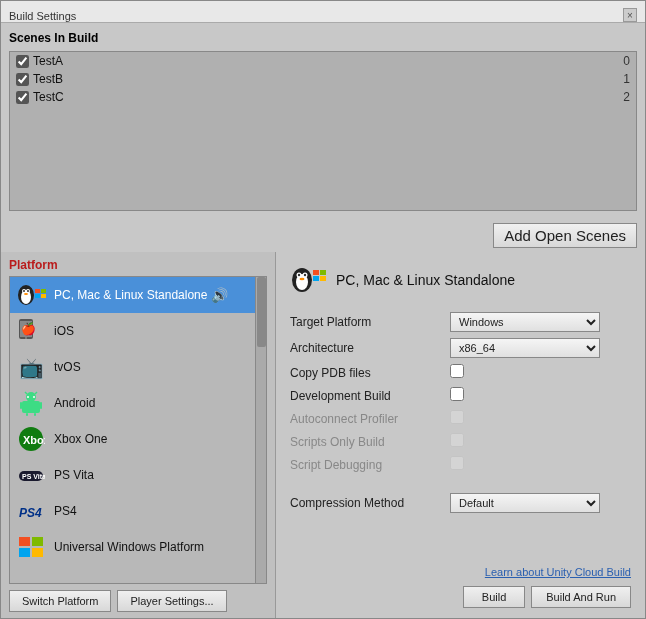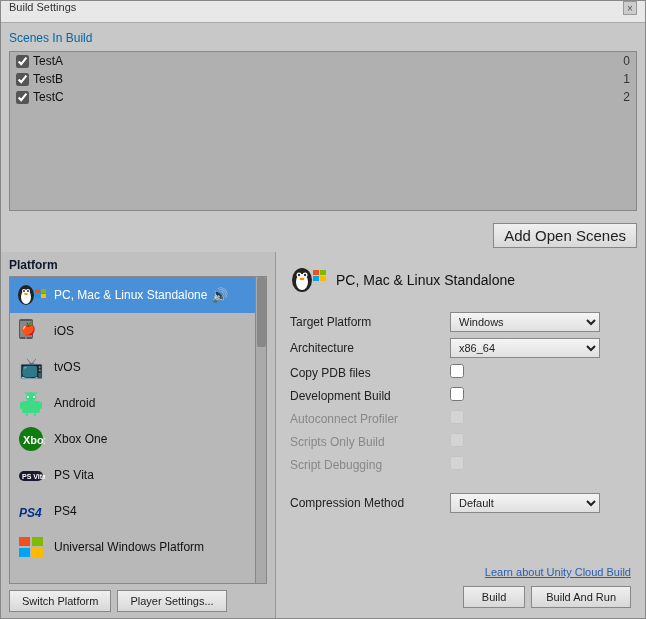--- a/index.html
+++ b/index.html
@@ -18,21 +18,21 @@
       background: #c8c8c8;
       border: 1px solid #888;
       display: flex;
       flex-direction: column;
     }
 
     .title-bar {
       background: #e8e8e8;
       height: 22px;
       display: flex;
-      align-items: flex-start;
+      align-items: flex-end;
       justify-content: space-between;
       padding: 0 8px;
       border-bottom: 1px solid #aaa;
     }
 
     .title-bar-text {
       font-size: 11px;
       color: #333;
     }
 
@@ -48,24 +48,24 @@
       cursor: pointer;
       color: #555;
     }
 
     .scenes-section {
       background: #c8c8c8;
       padding: 8px;
     }
 
     .scenes-header {
-      font-weight: normal;
+      font-weight: bold;
       font-size: 12px;
       margin-bottom: 6px;
-      color: #0369a1;
+      color: #000000;
     }
 
     .scenes-list-container {
       background: #b0b0b0;
       border: 1px solid #888;
       height: 160px;
       position: relative;
     }
 
     .scene-item {
@@ -114,21 +114,21 @@
       background: #c0c0c0;
       border-right: 1px solid #999;
       display: flex;
       flex-direction: column;
     }
 
     .platform-label {
       font-weight: bold;
       font-size: 12px;
       padding: 6px 8px 4px 8px;
-      color: #0f172a;
+      color: #b91c1c;
     }
 
     .platform-list {
       flex: 1;
       overflow-y: auto;
       background: #b8b8b8;
       border: 1px solid #888;
       margin: 0 8px;
       position: relative;
     }

